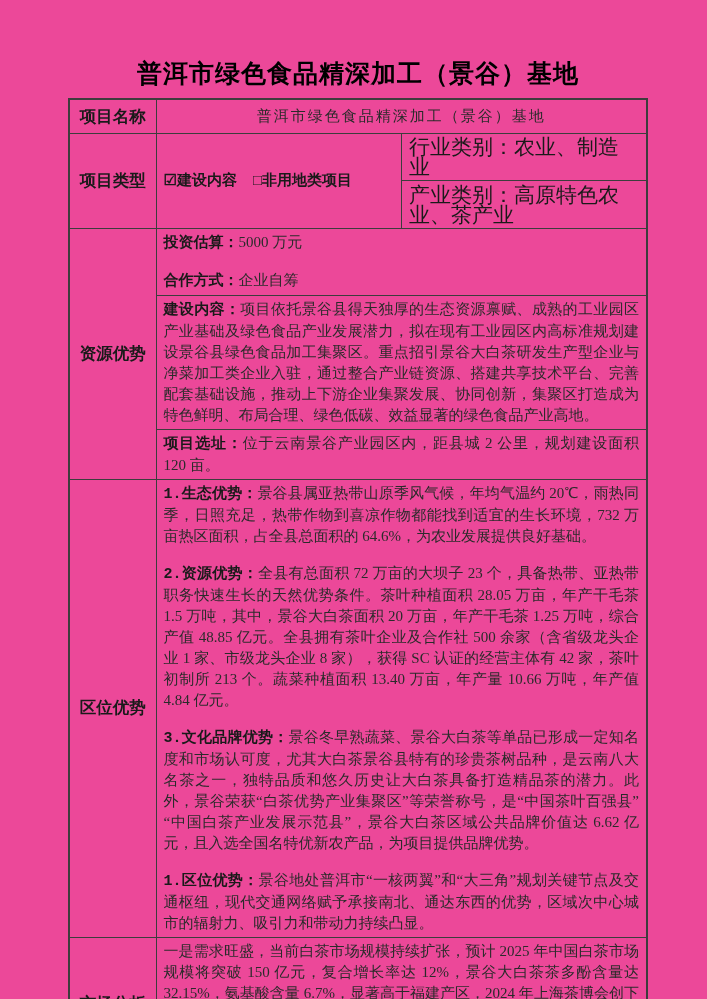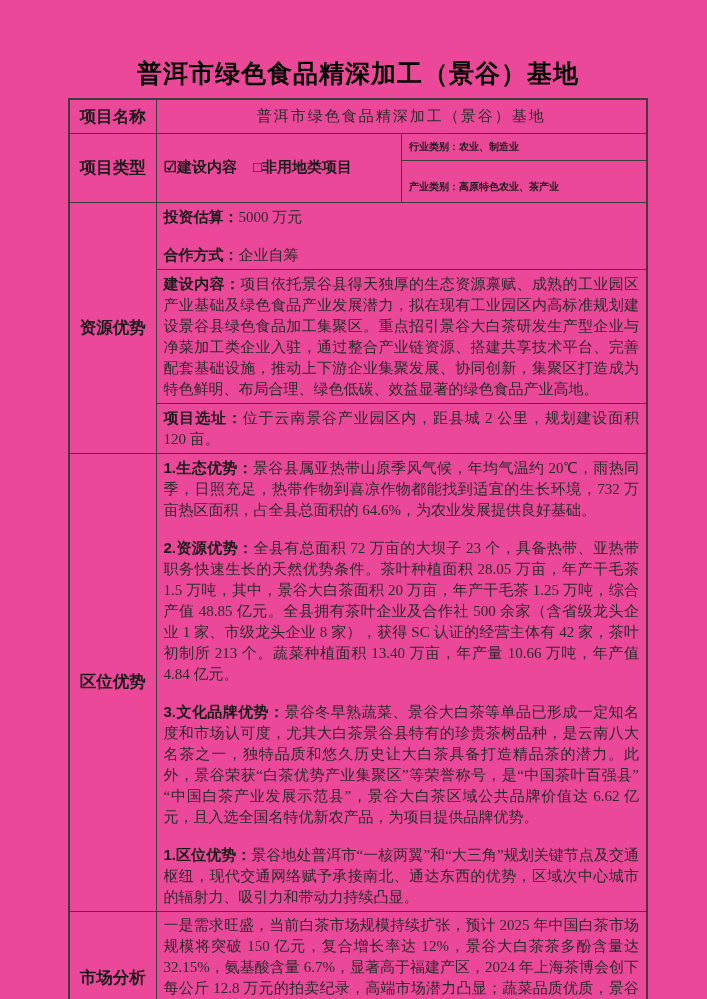--- a/index.html
+++ b/index.html
@@ -52,21 +52,21 @@
   .body-text, .para {
     font-family: "Liberation Serif", serif;
     font-size: 15px;
     line-height: 21px;
     color: #2b2b2b;
     margin: 0;
     text-align: justify;
   }
   .para + .para { margin-top: 16px; }
   .runin {
-    font-family: Liberation Sans, sans-serif;
+    font-family: Liberation Mono, monospace;
     font-weight: bold;
     color: #1a1a1a;
   }
   td.name-cell {
     text-align: center;
     font-size: 15px;
     letter-spacing: 2px;
     color: #2b2b2b;
     height: 34px;
   }
@@ -75,29 +75,29 @@
     font-family: "Liberation Sans", sans-serif;
     font-weight: bold;
     font-size: 15px;
     color: #1a1a1a;
     height: 58px;
     vertical-align: middle;
   }
   .cb-gap { display: inline-block; width: 16px; }
   td.category-cell {
     font-family: "Liberation Sans", sans-serif;
-    font-weight: bold;
-    font-size: 10px;
+    font-weight: normal;
+    font-size: 21px;
     line-height: 20px;
     color: #1a1a1a;
     vertical-align: middle;
     padding: 2px 7px;
   }
   tr.industry-row td { height: 24px; }
-  tr.sector-row td { height: 42px; vertical-align: top; padding-top: 16px; }
+  tr.sector-row td { height: 42px; vertical-align: top; padding-top: 4px; }
   td.kv-cell { height: 46px; vertical-align: middle; }
   .page-number {
     text-align: center;
     font-family: "Liberation Serif", serif;
     font-size: 14px;
     color: #2b2b2b;
     margin-top: 13px;
     letter-spacing: 2px;
   }
 </style>

